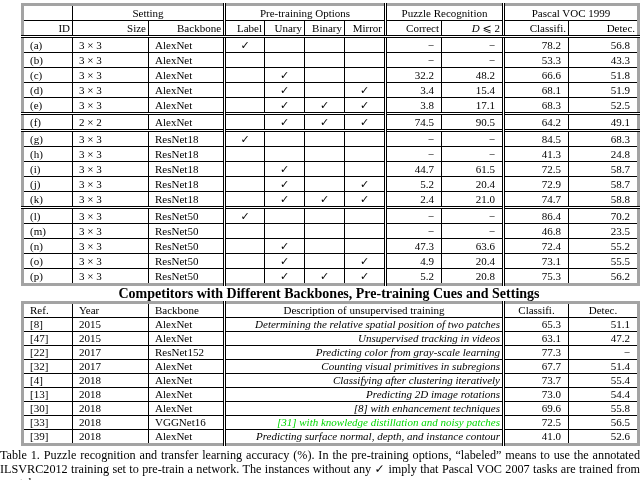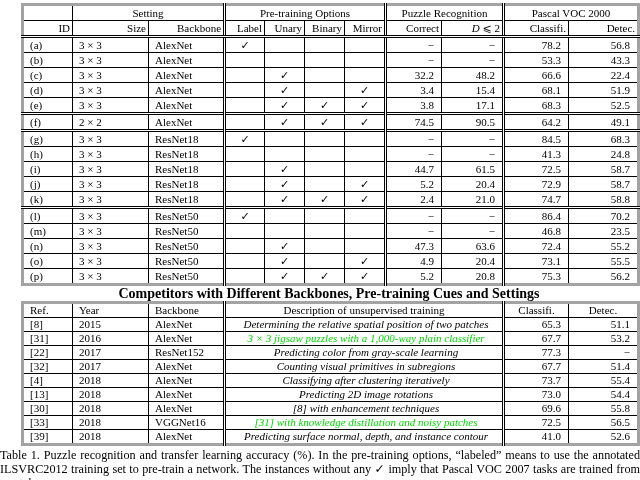--- a/index.html
+++ b/index.html
@@ -12,21 +12,21 @@
         padding:1px 2px 0;overflow:hidden;white-space:nowrap;}
   .t2 td,.t2 th{padding-top:0;line-height:13px;}
   th{text-align:center;}
   .hl{text-align:left;padding-left:6px;}
   .left{text-align:left;padding-left:6px;}
   .center{text-align:center;}
   .num{text-align:right;padding-right:7px;}
   .dl{border-left:3px double #000;}
   tr.gs td{border-top:3px double #000;}
   .t1 thead tr.cols th{border-bottom:3px double #000;text-align:right;}
-  .desc{font-style:italic;text-align:center;padding-left:6px;}
+  .desc{font-style:italic;text-align:right;padding-left:6px;}
   .dvar{font-style:italic;}
   .midtitle{width:616px;margin-left:21px;text-align:center;font-weight:bold;
             font-size:14px;line-height:15px;}
   .caption{width:640px;margin-top:3px;font-size:12.2px;line-height:13.8px;
            text-align:justify;}
 </style>
 </head>
 <body>
 
 <div class="page">
@@ -44,21 +44,21 @@
         <col style="width:62px">
       <col style="width:65px">
         <col style="width:70px">
     </colgroup>
     <thead>
       <tr>
         <th></th>
         <th colspan="2">Setting</th>
         <th colspan="4" class="dl">Pre-training Options</th>
         <th colspan="2" class="dl">Puzzle Recognition</th>
-        <th colspan="2" class="dl">Pascal VOC 2000</th>
+        <th colspan="2" class="dl">Pascal VOC 1999</th>
       </tr>
       <tr class="cols">
         <th class="hl">ID</th>
         <th class="hl">Size</th>
         <th class="hl">Backbone</th>
         <th class="dl">Label</th>
         <th>Unary</th>
         <th>Binary</th>
         <th>Mirror</th>
         <th class="dl">Correct</th>
@@ -98,21 +98,21 @@
           <td class="left">(c)</td>
           <td class="left">3 × 3</td>
           <td class="left">AlexNet</td>
           <td class="center dl"></td>
           <td class="center">✓</td>
           <td class="center"></td>
           <td class="center"></td>
           <td class="num dl">32.2</td>
           <td class="num">48.2</td>
           <td class="num dl">66.6</td>
-          <td class="num">22.4</td>
+          <td class="num">51.8</td>
         </tr>
         <tr>
           <td class="left">(d)</td>
           <td class="left">3 × 3</td>
           <td class="left">AlexNet</td>
           <td class="center dl"></td>
           <td class="center">✓</td>
           <td class="center"></td>
           <td class="center">✓</td>
           <td class="num dl">3.4</td>
@@ -308,26 +308,26 @@
     <tbody id="t2body">
         <tr>
           <td class="left">[8]</td>
           <td class="left">2015</td>
           <td class="left">AlexNet</td>
           <td class="desc dl" colspan="6">Determining the relative spatial position of two patches</td>
           <td class="num dl">65.3</td>
           <td class="num">51.1</td>
         </tr>
         <tr>
-          <td class="left">[31]</td>
-          <td class="left">2016</td>
-          <td class="left">AlexNet</td>
-          <td class="desc dl" colspan="6" style="color: rgb(0, 216, 0);">3 × 3 jigsaw puzzles with a 1,000-way plain classifier</td>
-          <td class="num dl">67.7</td>
-          <td class="num">53.2</td>
+          <td class="left">[47]</td>
+          <td class="left">2015</td>
+          <td class="left">AlexNet</td>
+          <td class="desc dl" colspan="6">Unsupervised tracking in videos</td>
+          <td class="num dl">63.1</td>
+          <td class="num">47.2</td>
         </tr>
         <tr>
           <td class="left">[22]</td>
           <td class="left">2017</td>
           <td class="left">ResNet152</td>
           <td class="desc dl" colspan="6">Predicting color from gray-scale learning</td>
           <td class="num dl">77.3</td>
           <td class="num">−</td>
         </tr>
         <tr>

